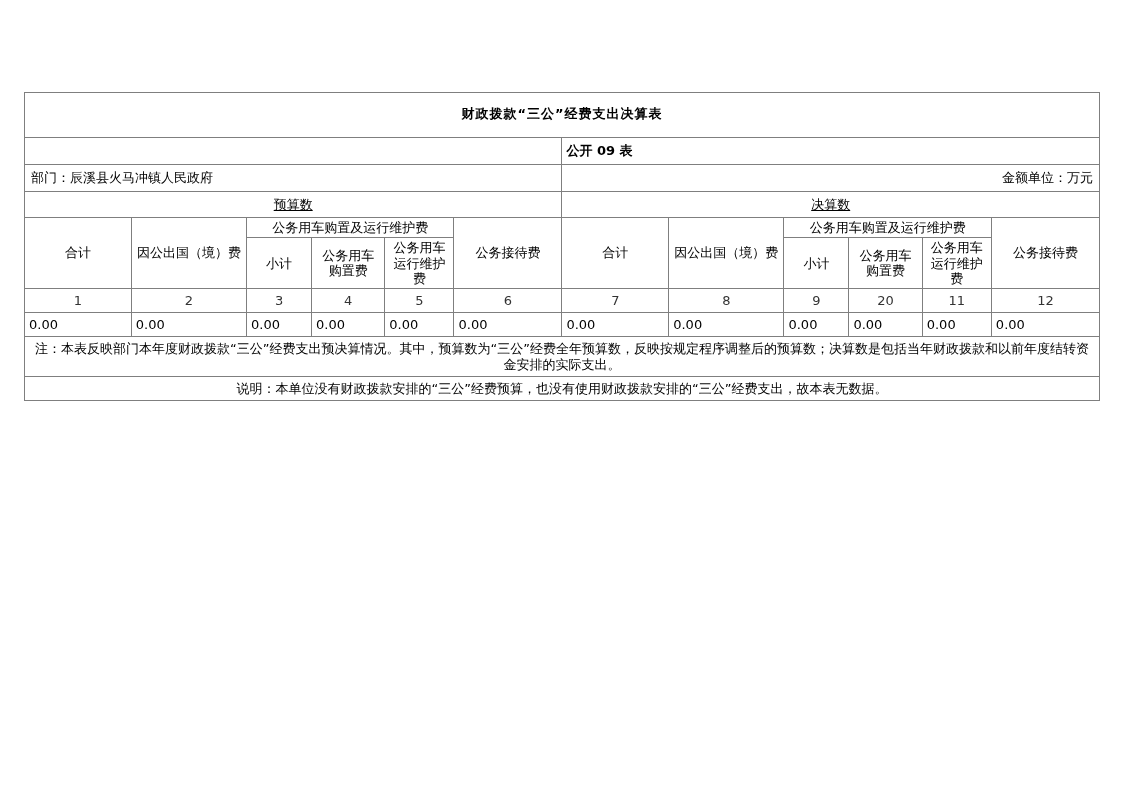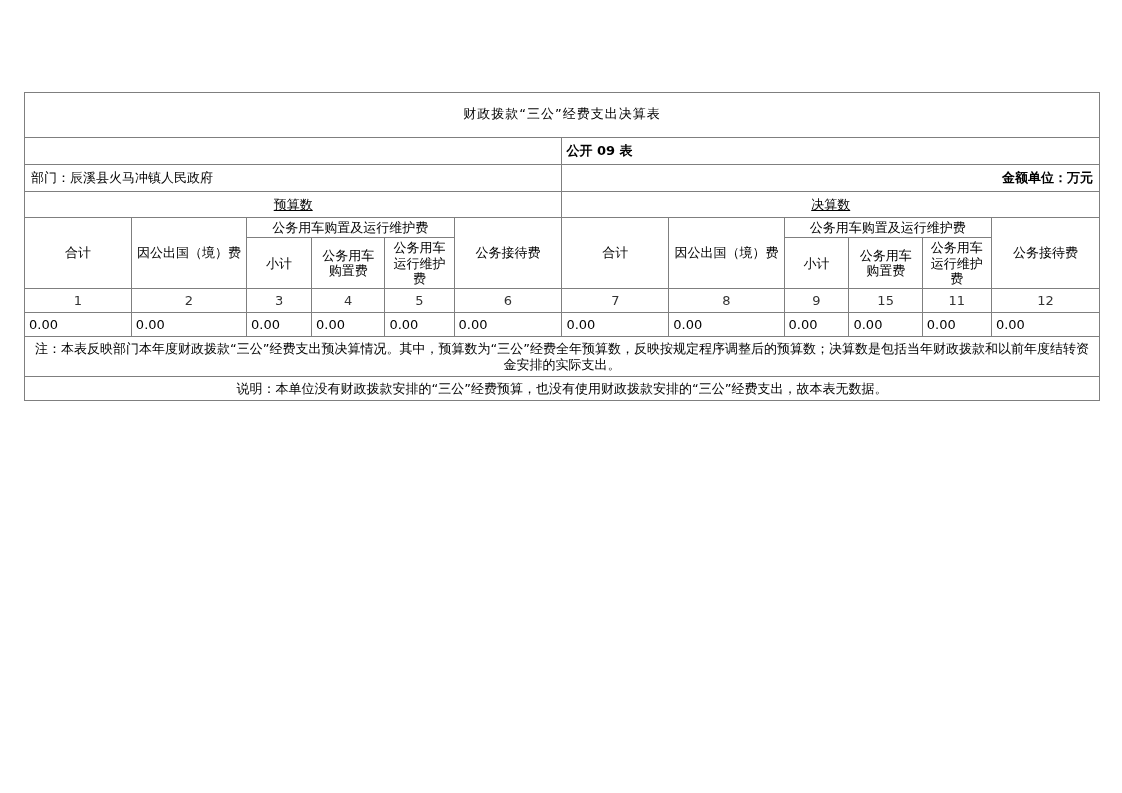--- a/index.html
+++ b/index.html
@@ -28,21 +28,21 @@
   table.main td {
     border: 1px solid #7f7f7f;
     padding: 2px 4px;
     vertical-align: middle;
     font-size: 13px;
     line-height: 1.18;
   }
   .title-cell {
     text-align: center;
     font-size: 19px;
-    font-weight: normal;
+    font-weight: bold;
     letter-spacing: 1px;
     height: 34px;
     padding: 4px 0 6px 0 !important;
   }
   .sub-right {
     text-align: left;
     font-weight: bold;
     font-size: 13.5px;
     height: 22px;
     padding-right: 6px !important;
@@ -51,21 +51,20 @@
     text-align: left;
     font-size: 13px;
     height: 22px;
     padding-left: 6px !important;
   }
   .unit-cell {
     text-align: right;
     font-size: 13px;
     height: 22px;
     padding-right: 6px !important;
-    font-weight: bold;
   }
   .grp {
     text-align: center;
     font-size: 13px;
     height: 21px;
     text-decoration: underline;
   }
   .hdr {
     text-align: center;
     font-size: 13px;
@@ -160,21 +159,21 @@
       <tr class="numrow">
         <td>1</td>
         <td>2</td>
         <td>3</td>
         <td>4</td>
         <td>5</td>
         <td>6</td>
         <td>7</td>
         <td>8</td>
         <td>9</td>
-        <td>15</td>
+        <td>20</td>
         <td>11</td>
         <td>12</td>
       </tr>
       <tr class="datarow">
         <td>0.00</td>
         <td>0.00</td>
         <td>0.00</td>
         <td>0.00</td>
         <td>0.00</td>
         <td>0.00</td>

